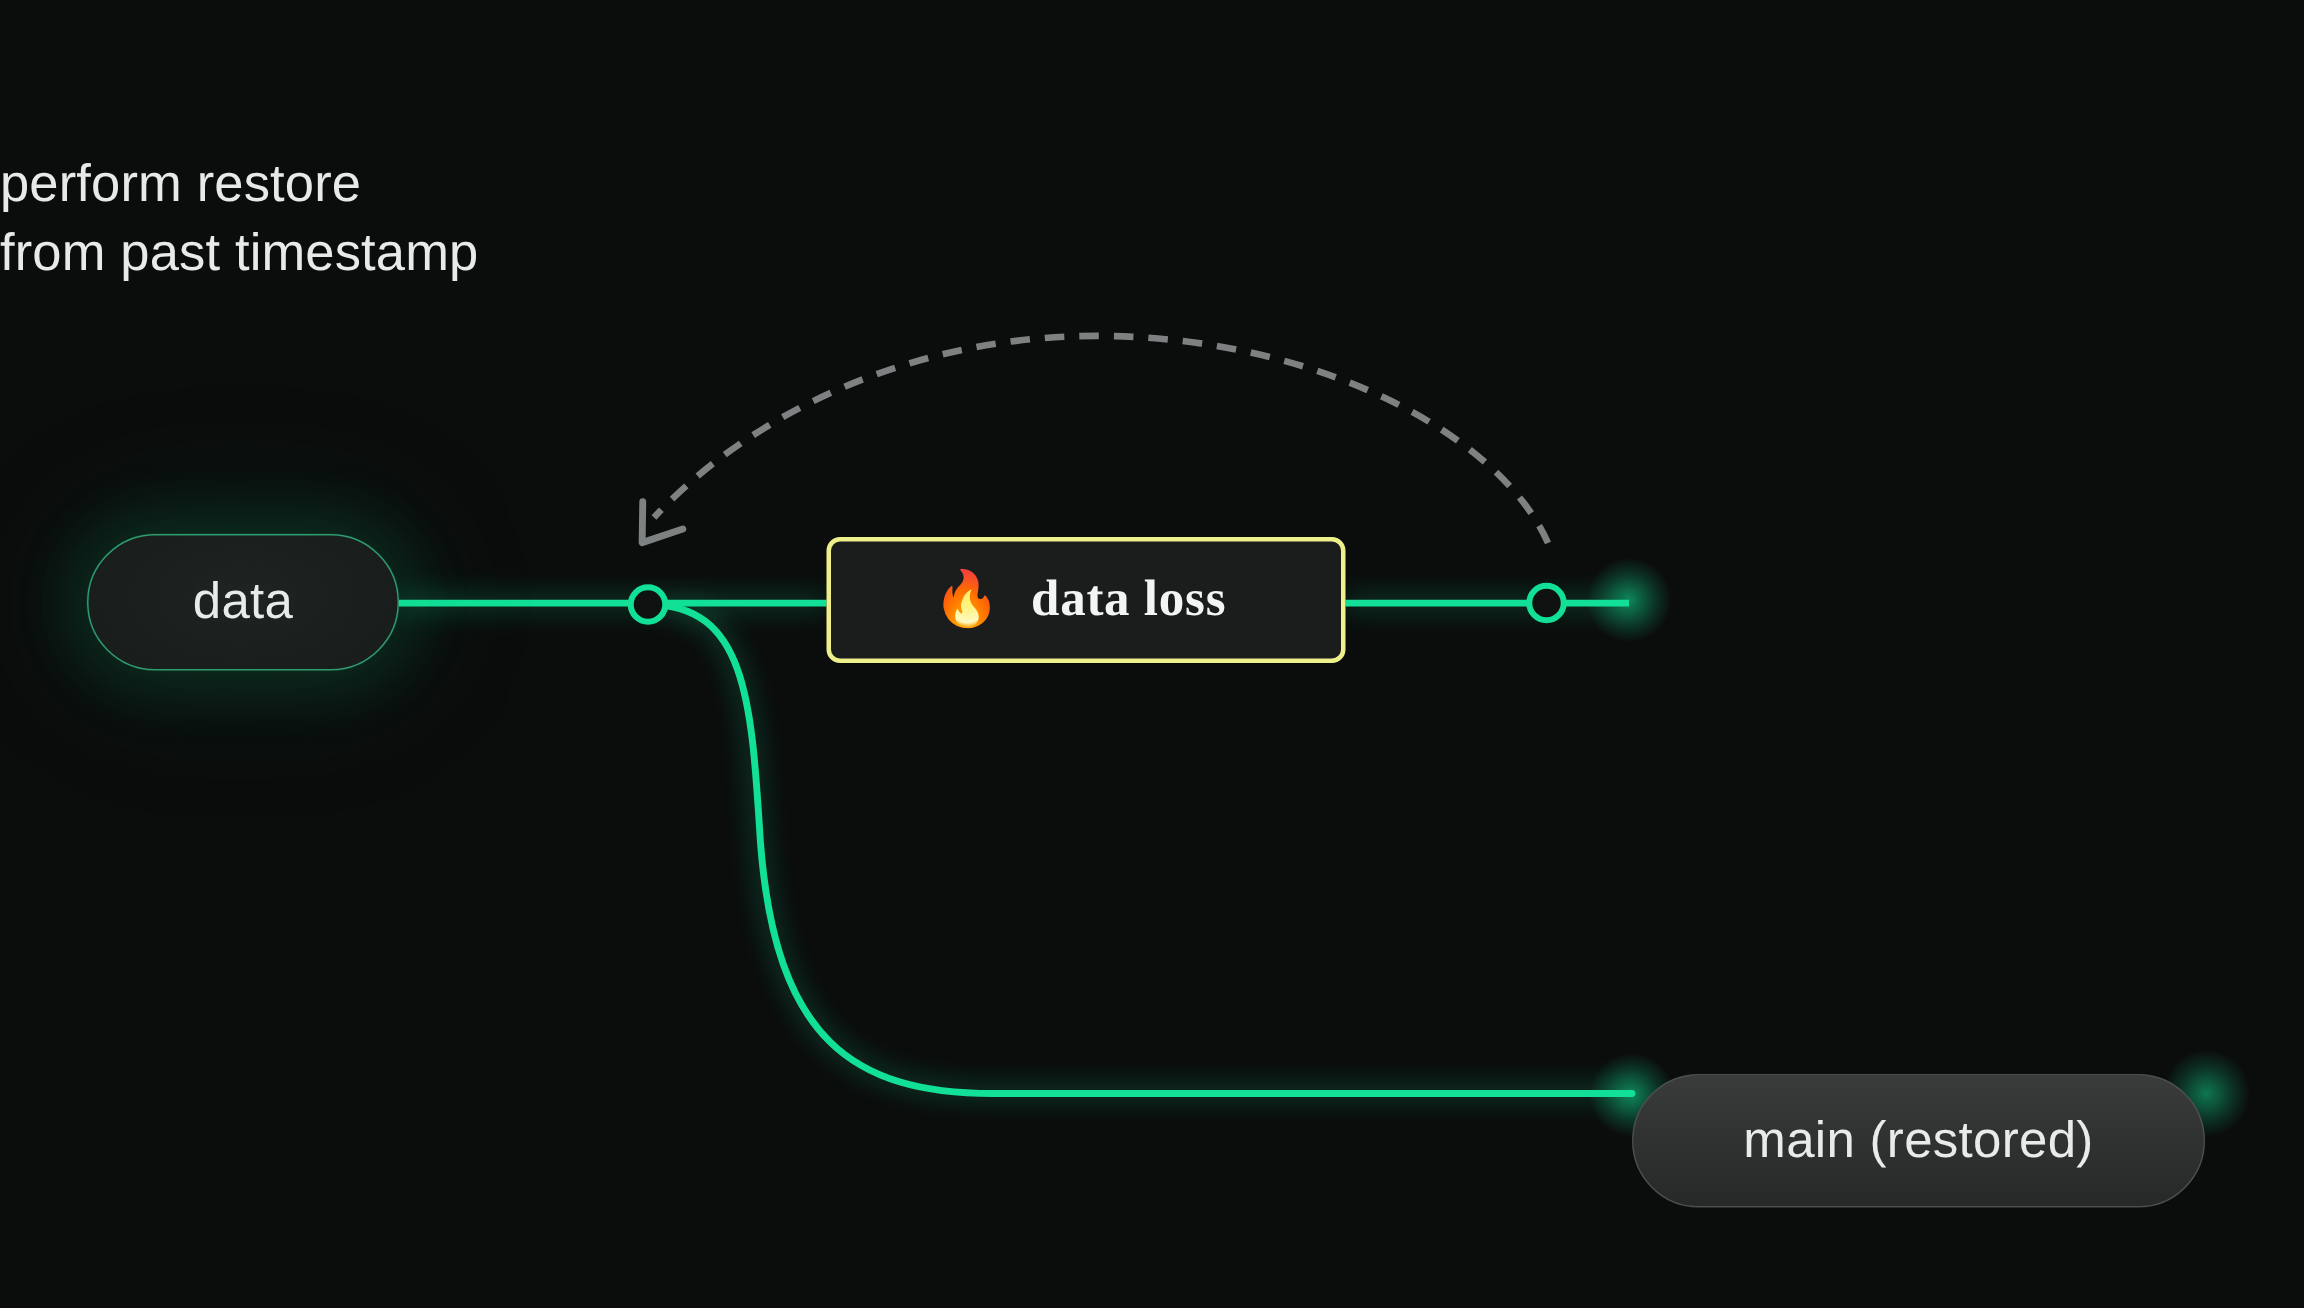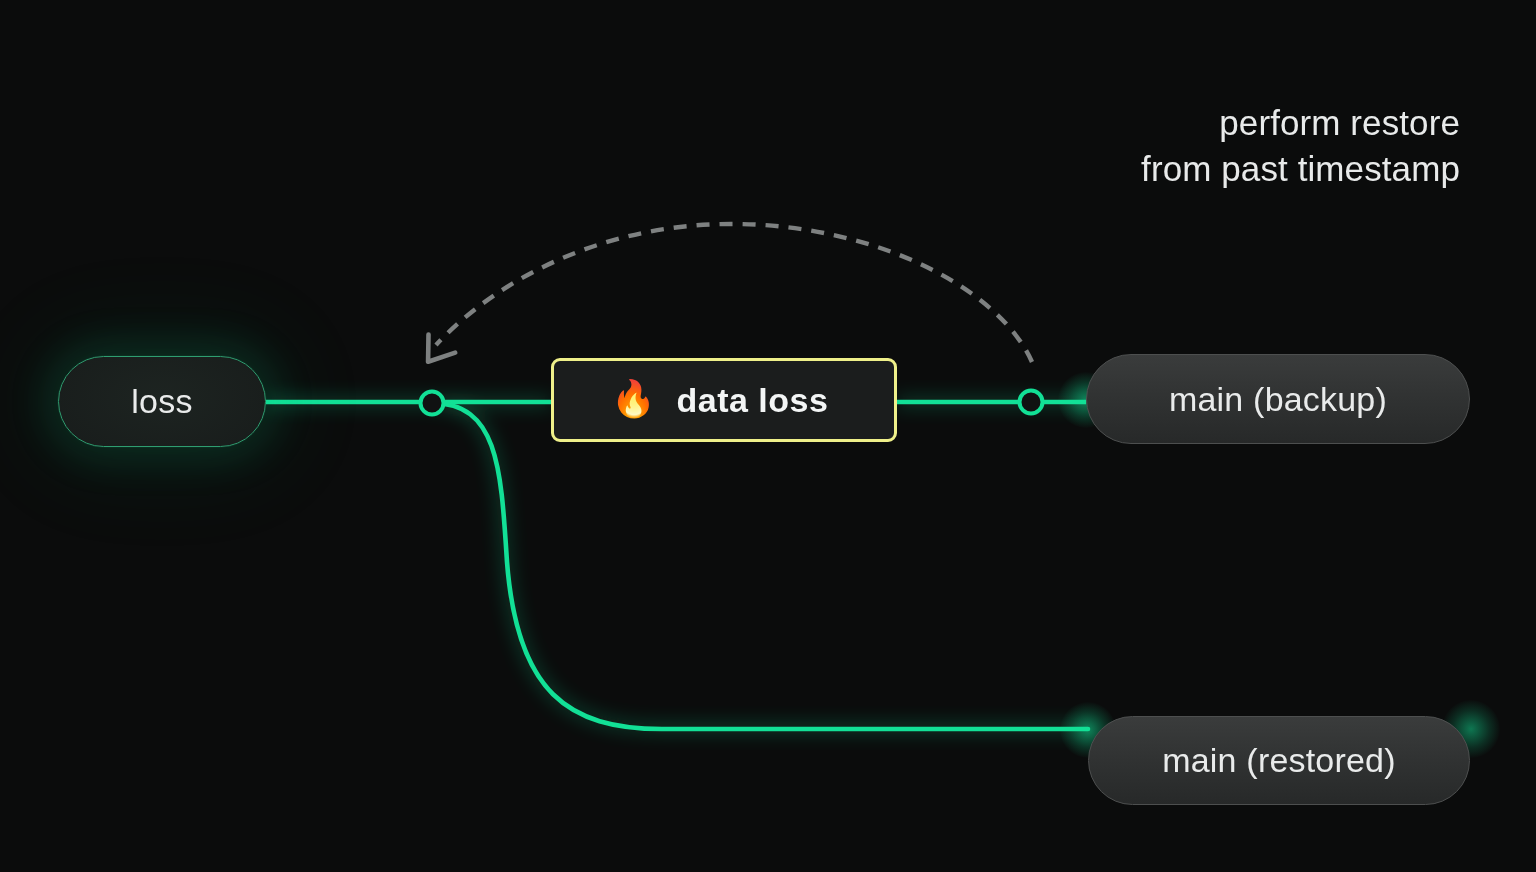--- a/index.html
+++ b/index.html
@@ -29,21 +29,21 @@
     width: 1536px;
     height: 872px;
   }
 
   
   .annotation {
     position: absolute;
     left: 0;
     top: 100px;
     width: 1460px;
-    text-align: right;
+    text-align: left;
     color: #e8eaea;
     font-size: 35px;
     line-height: 46px;
     font-family: "Liberation Sans", sans-serif;
     letter-spacing: 0.1px;
     white-space: pre-line;
   }
 
   
   .node {
@@ -134,21 +134,21 @@
     justify-content: center;
     gap: 20px;
     padding-right: 8px;
   }
   .event-emoji {
     font-size: 36px;
     line-height: 1;
     transform: translateY(-1px);
   }
   .event-label {
-    font-family: Liberation Sans, sans-serif;
+    font-family: Liberation Serif, serif;
     font-size: 34px;
     font-weight: 700;
     color: #f3f5f5;
     letter-spacing: 0.5px;
   }
 </style>
 </head>
 <body>
 
 <div id="stage">
@@ -189,26 +189,23 @@
   </svg>
 
   <div class="annotation">perform restore
 from past timestamp</div>
 
   <div class="edge-glow glow-backup-left"></div>
   <div class="edge-glow glow-restored-left"></div>
   <div class="edge-glow glow-restored-right"></div>
 
   <div class="node node-main">
-    <span>loss</span>
+    <span>data</span>
   </div>
 
-  <div class="node node-backup">
-    <span>main (backup)</span>
-  </div>
 
   <div class="node node-restored">
     <span>main (restored)</span>
   </div>
 
   <div class="event-box">
     <span class="event-emoji">🔥</span>
     <span class="event-label">data loss</span>
   </div>
 

